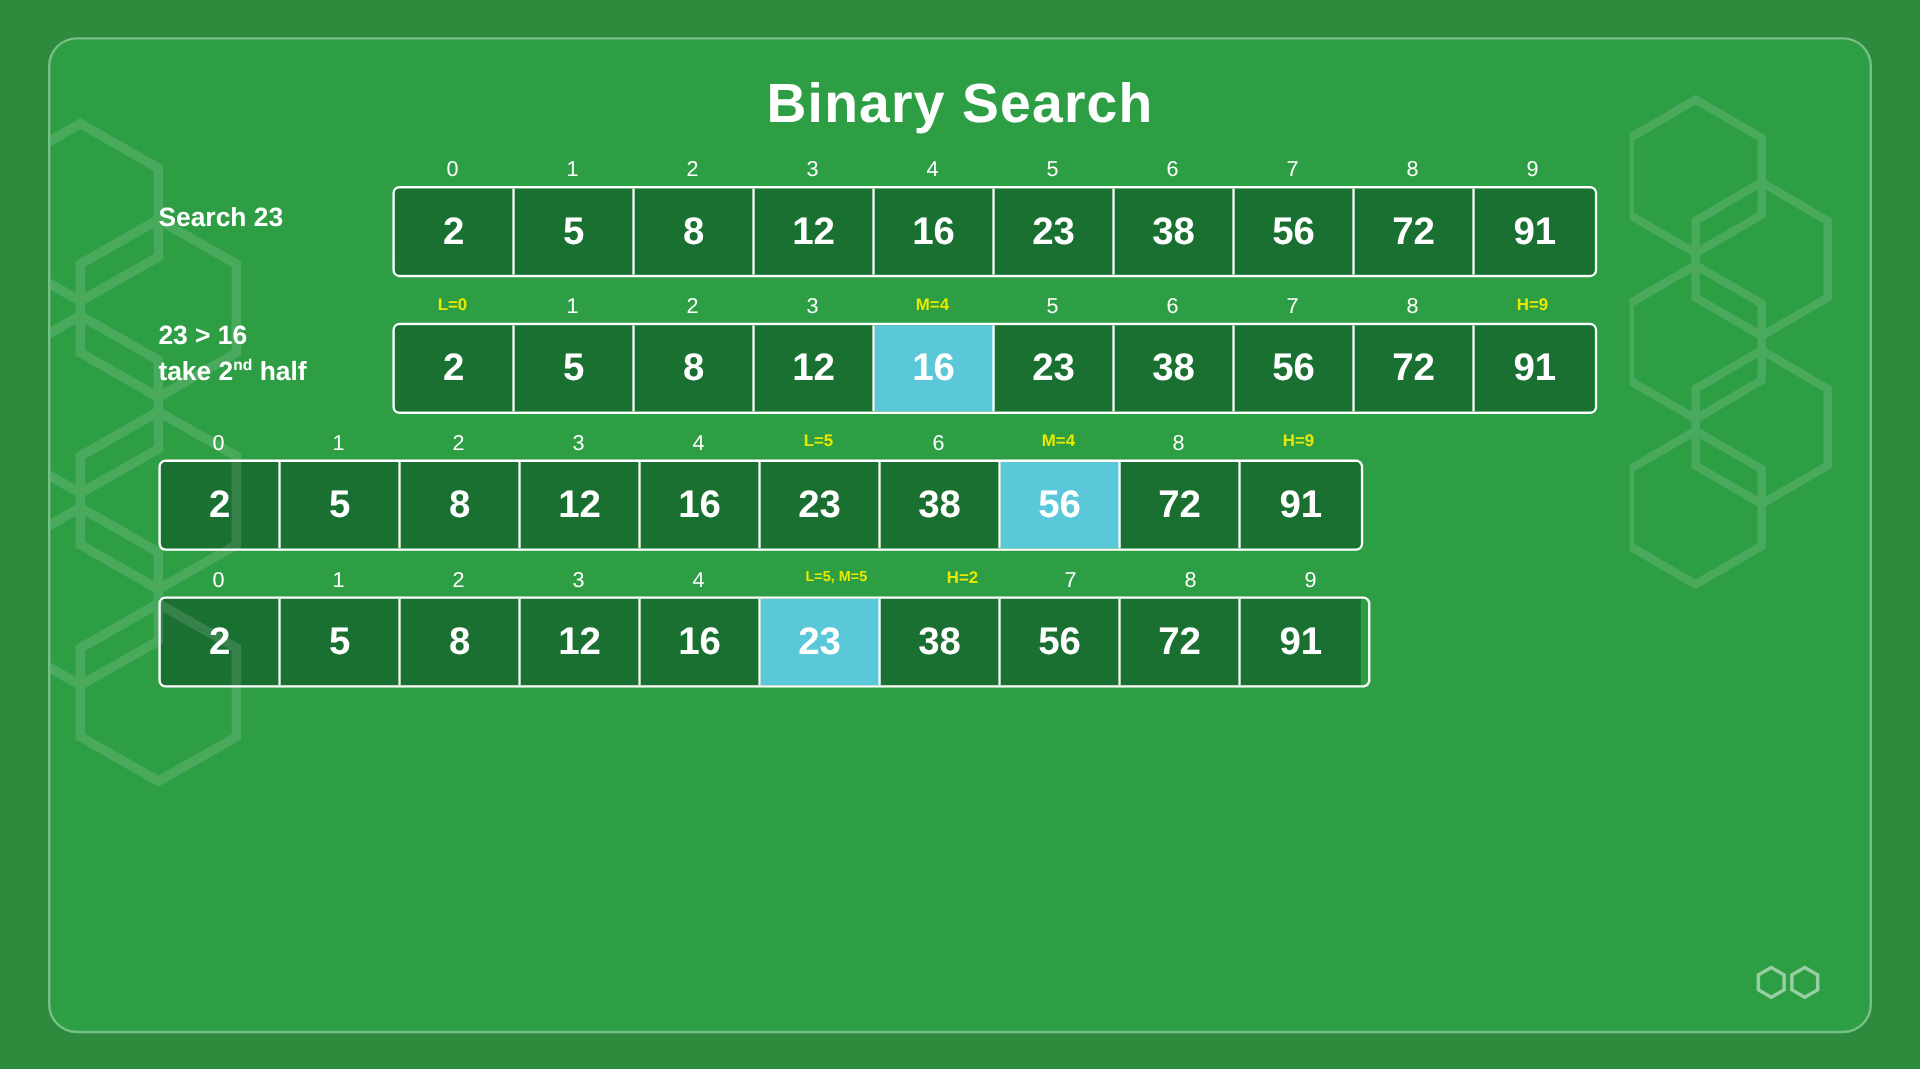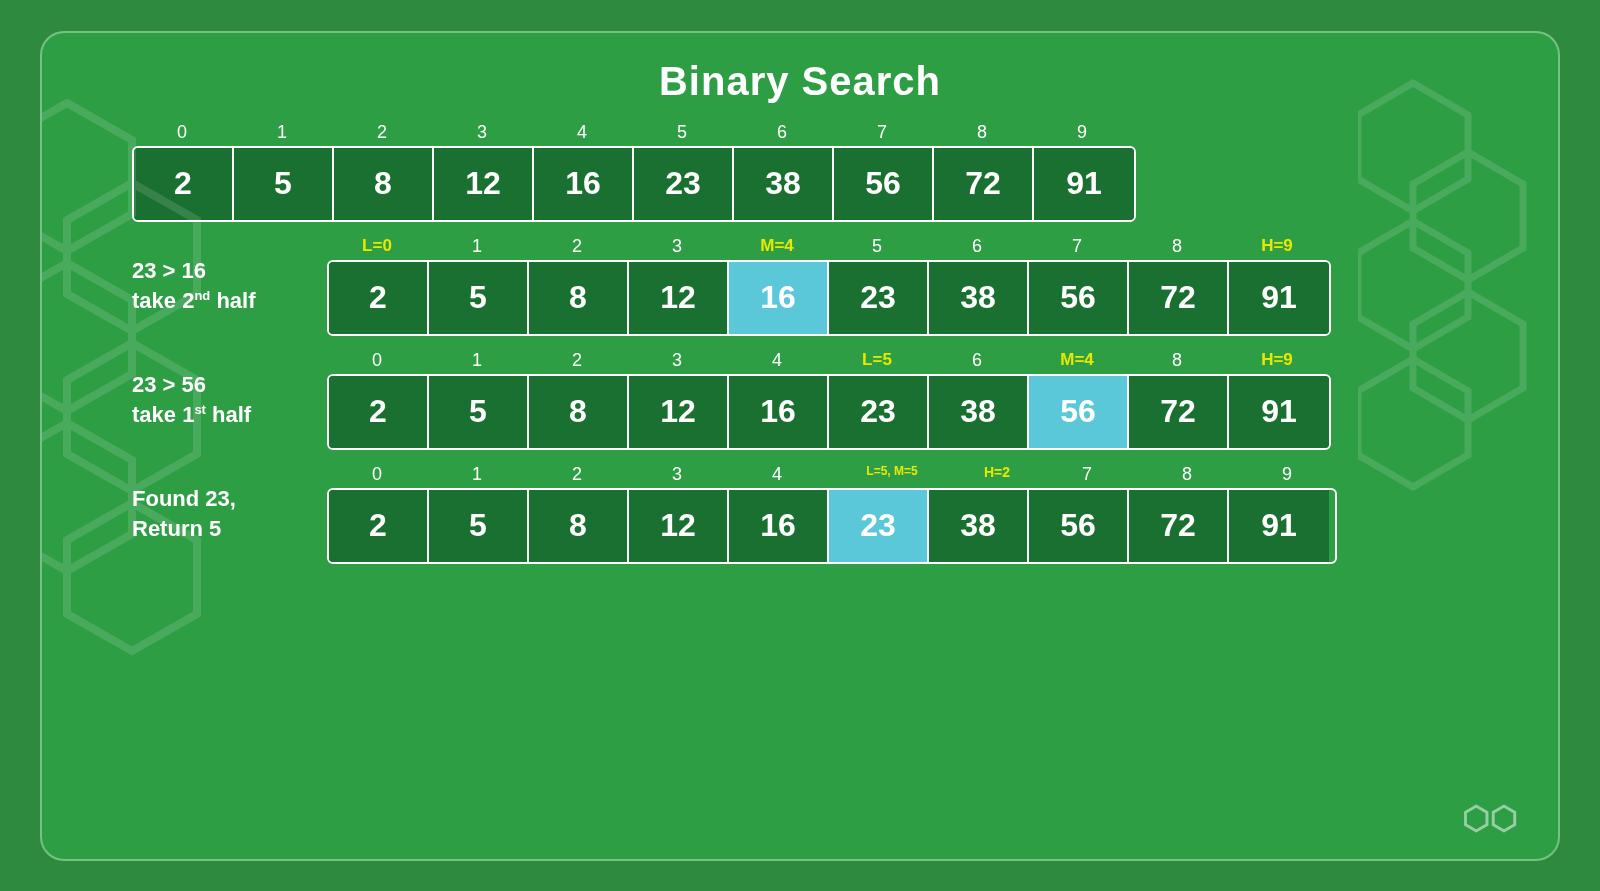--- a/index.html
+++ b/index.html
@@ -28,21 +28,21 @@
     
     .hex-bg {
       position: absolute;
       opacity: 0.13;
       pointer-events: none;
     }
     .hex-bg svg { display: block; }
 
     .title {
       color: white;
-      font-size: 40px;
+      font-size: 46px;
       font-weight: bold;
       margin-bottom: 18px;
       margin-top: 8px;
       letter-spacing: 1px;
     }
 
     .content-area {
       display: flex;
       flex-direction: column;
       gap: 10px;
@@ -84,21 +84,21 @@
       width: 100px;
       text-align: center;
       color: white;
       font-size: 18px;
       font-weight: 400;
       position: relative;
     }
     .index-cell.yellow {
       color: #e8e800;
       font-weight: bold;
-      font-size: 17px;
+      font-size: 14px;
     }
 
     .array-row {
       display: flex;
       border: 2.5px solid white;
       border-radius: 6px;
       overflow: hidden;
     }
 
     .cell {
@@ -159,20 +159,21 @@
       <polygon points="110,79 165,111 165,175 110,207 55,175 55,111" fill="none" stroke="white" stroke-width="7"></polygon>
       <polygon points="110,219 165,251 165,315 110,347 55,315 55,251" fill="none" stroke="white" stroke-width="7"></polygon>
     </svg>
   </div>
 
   <div class="title">Binary Search</div>
 
   <div class="content-area">
 
     <div class="row-block">
+      <div class="row-label">Search 23</div>
       <div class="array-section">
         <div class="index-row">
           <div class="index-cell">0</div>
           <div class="index-cell">1</div>
           <div class="index-cell">2</div>
           <div class="index-cell">3</div>
           <div class="index-cell">4</div>
           <div class="index-cell">5</div>
           <div class="index-cell">6</div>
           <div class="index-cell">7</div>
@@ -221,24 +222,20 @@
           <div class="cell normal">23</div>
           <div class="cell normal">38</div>
           <div class="cell normal">56</div>
           <div class="cell normal">72</div>
           <div class="cell normal">91</div>
         </div>
       </div>
     </div>
 
     <div class="row-block" style="margin-top:4px;">
-      <div class="row-label">
-        <span>23 &gt; 56</span><br>
-        <span>take 1<sup>st</sup> half</span>
-      </div>
       <div class="array-section">
         <div class="index-row">
           <div class="index-cell">0</div>
           <div class="index-cell">1</div>
           <div class="index-cell">2</div>
           <div class="index-cell">3</div>
           <div class="index-cell">4</div>
           <div class="index-cell yellow">L=5</div>
           <div class="index-cell">6</div>
           <div class="index-cell yellow">M=4</div>
@@ -254,24 +251,20 @@
           <div class="cell normal">23</div>
           <div class="cell normal">38</div>
           <div class="cell highlight-blue">56</div>
           <div class="cell normal">72</div>
           <div class="cell normal">91</div>
         </div>
       </div>
     </div>
 
     <div class="row-block" style="margin-top:4px;">
-      <div class="row-label">
-        <span>Found 23,</span><br>
-        <span>Return 5</span>
-      </div>
       <div class="array-section">
         <div class="index-row">
           <div class="index-cell">0</div>
           <div class="index-cell">1</div>
           <div class="index-cell">2</div>
           <div class="index-cell">3</div>
           <div class="index-cell">4</div>
           <div class="index-cell yellow" style="width:130px; font-size:12px;">L=5, M=5</div>
           <div class="index-cell yellow" style="width:80px; font-size:14px;">H=2</div>
           <div class="index-cell">7</div>

